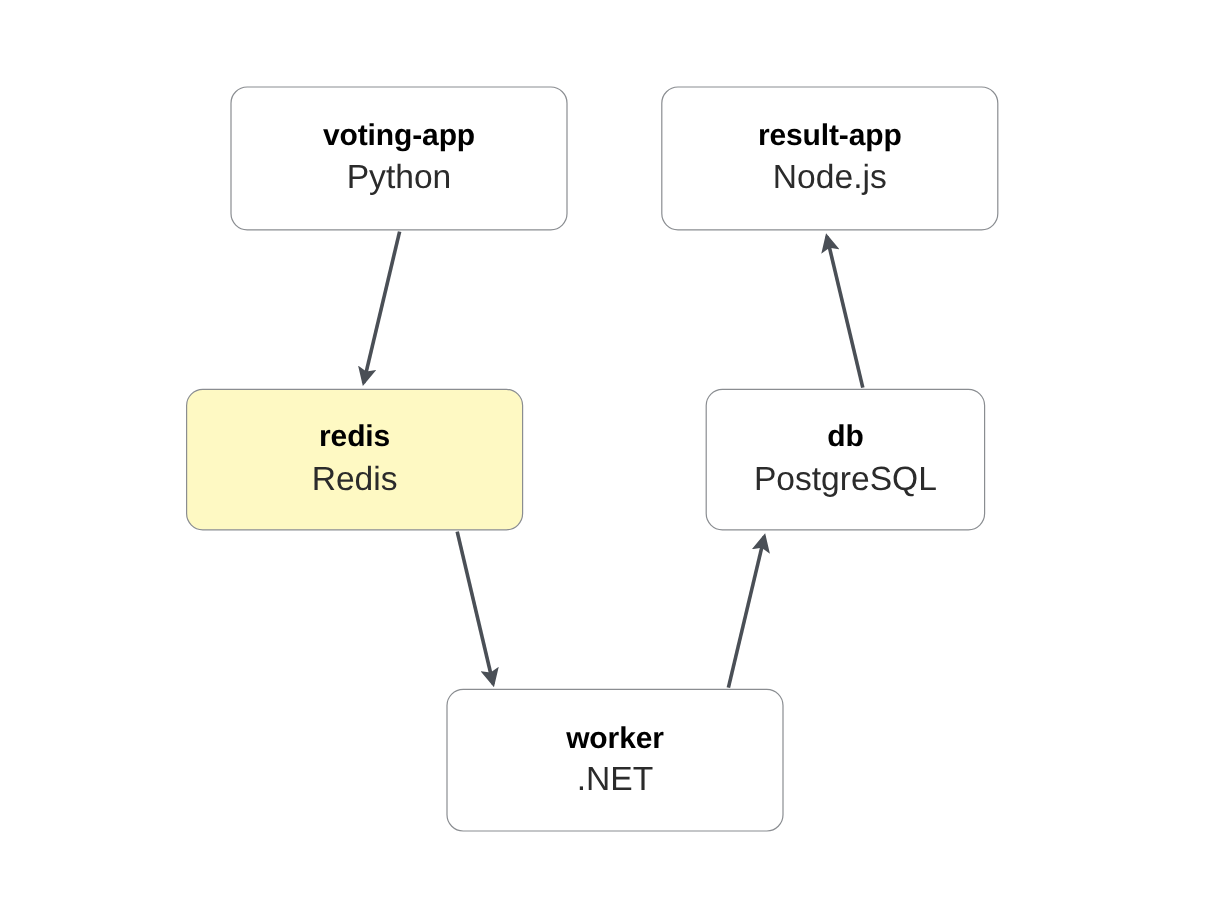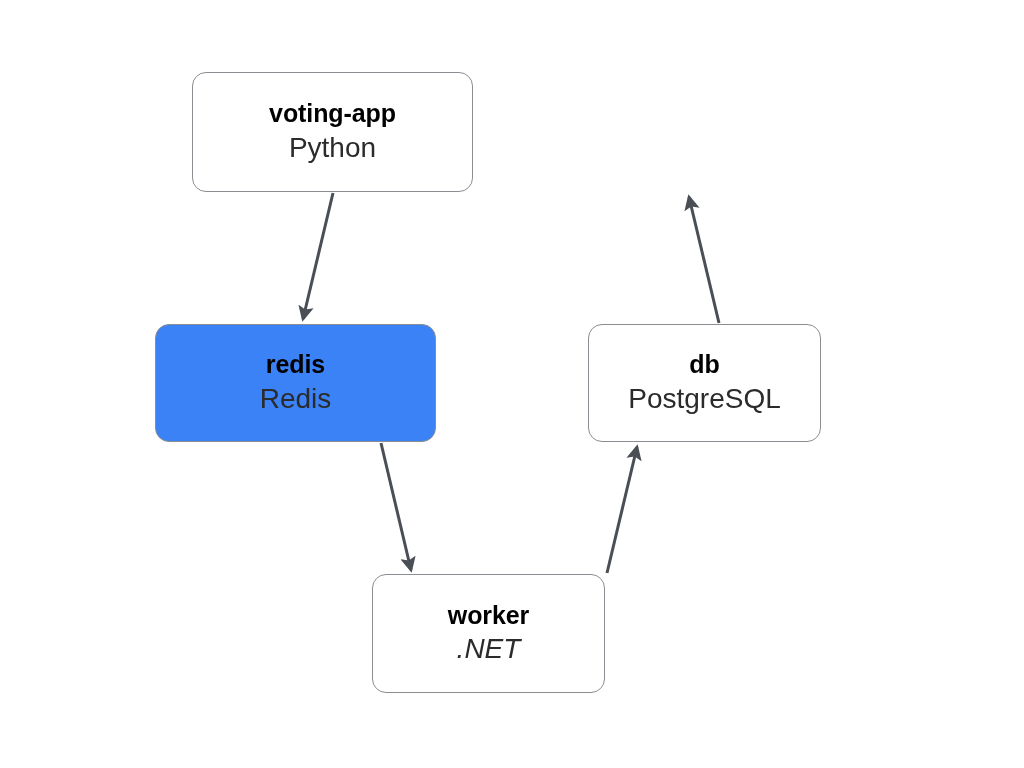--- a/index.html
+++ b/index.html
@@ -78,29 +78,33 @@
         <line x1="607" y1="573" x2="637" y2="447" stroke="#4a4f56" stroke-width="3" stroke-linecap="butt" marker-end="url(#arrowhead)"></line>
         <line x1="719" y1="323" x2="689" y2="197" stroke="#4a4f56" stroke-width="3" stroke-linecap="butt" marker-end="url(#arrowhead)"></line>
       </g>
   </svg>
 
   <div class="node" style="left: 192px; top: 72px; width: 281px; height: 120px; border-color: rgb(138, 141, 145); background: rgb(255, 255, 255);">
     <div class="node-title" style="color: rgb(0, 0, 0);">voting-app</div>
     <div class="node-subtitle" style="color: rgb(43, 43, 43);">Python</div>
   </div>
 
+  <div class="node" style="left: 551px; top: 72px; width: 281px; height: 120px; border-color: rgb(138, 141, 145); background: rgb(255, 255, 255);">
+    <div class="node-title" style="color: rgb(0, 0, 0);">result-app</div>
+    <div class="node-subtitle" style="color: rgb(43, 43, 43);">Node.js</div>
+  </div>
 
-  <div class="node" style="left: 155px; top: 324px; width: 281px; height: 118px; border-color: rgb(138, 141, 145); background: #3b82f6;">
+  <div class="node" style="left: 155px; top: 324px; width: 281px; height: 118px; border-color: rgb(138, 141, 145); background: #fef9c3;">
     <div class="node-title" style="color: rgb(0, 0, 0);">redis</div>
     <div class="node-subtitle" style="color: rgb(43, 43, 43);">Redis</div>
   </div>
 
   <div class="node" style="left: 588px; top: 324px; width: 233px; height: 118px; border-color: rgb(138, 141, 145); background: rgb(255, 255, 255);">
     <div class="node-title" style="color: rgb(0, 0, 0);">db</div>
     <div class="node-subtitle" style="color: rgb(43, 43, 43);">PostgreSQL</div>
   </div>
 
-  <div class="node" style="left: 372px; top: 574px; width: 233px; height: 119px; border-color: rgb(138, 141, 145); background: rgb(255, 255, 255);">
+  <div class="node" style="left: 372px; top: 574px; width: 281px; height: 119px; border-color: rgb(138, 141, 145); background: rgb(255, 255, 255);">
     <div class="node-title" style="color: rgb(0, 0, 0);">worker</div>
-    <div class="node-subtitle" style="color: rgb(43, 43, 43); font-style: italic;">.NET</div>
+    <div class="node-subtitle" style="color: rgb(43, 43, 43);">.NET</div>
   </div>
 
 </div>
 
 </body></html>

